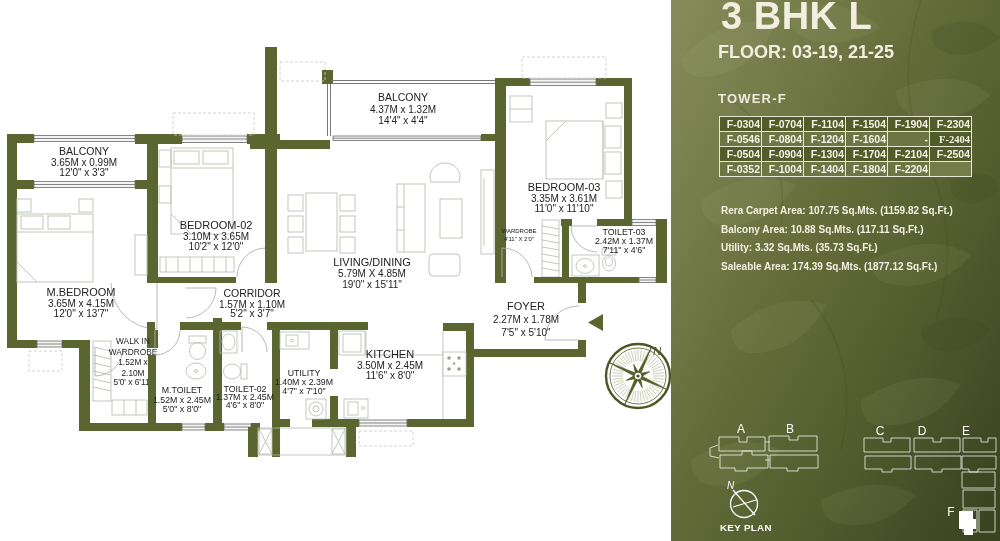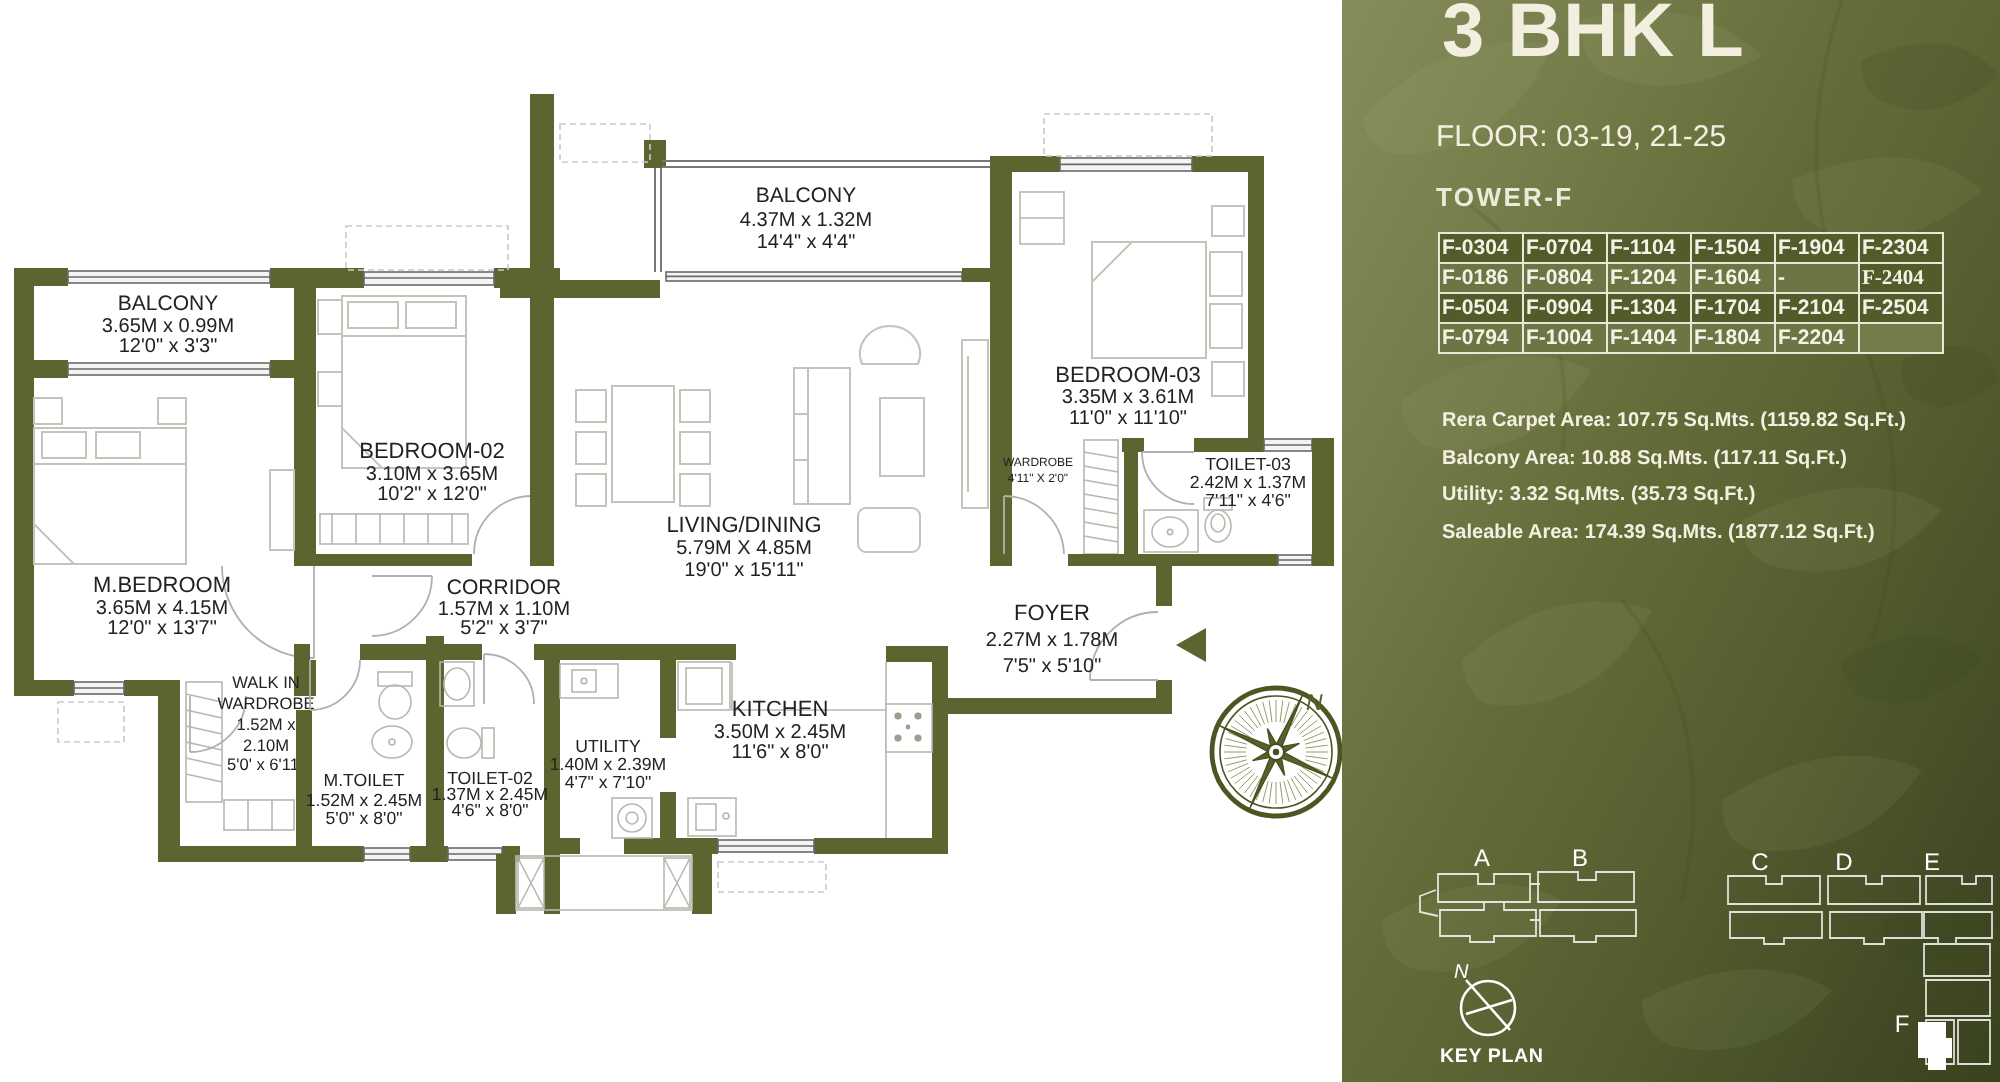--- a/index.html
+++ b/index.html
@@ -587,52 +587,52 @@
     <g fill="#39431f" opacity="0.16">
       <path d="M260,30 q45,-20 69,8 q-32,26 -60,12 q-10,-6 -9,-20z"></path>
       <path d="M280,180 q40,-18 49,10 q-28,22 -45,8 q-6,-6 -4,-18z"></path>
       <path d="M250,330 q45,-25 70,0 q-30,30 -60,18 q-10,-5 -10,-18z"></path>
       <path d="M270,460 q40,-22 59,2 q-26,28 -52,16 q-8,-6 -7,-18z"></path>
     </g>
   </svg>
 
   <div style="position:absolute;left:50px;top:-5px;font-size:38px;font-weight:bold;color:#f2efe0;letter-spacing:0.5px;">3 BHK L</div>
 
-  <div style="position:absolute;left:47px;top:60px;font-size:15px;font-weight:normal;color:#f2efe0;">FLOOR: 03-19, 21-25</div>
+  <div style="position:absolute;left:47px;top:42px;font-size:18px;font-weight:bold;color:#f2efe0;">FLOOR: 03-19, 21-25</div>
 
   <div style="position:absolute;left:47px;top:91px;font-size:13px;font-weight:bold;color:#eceadb;letter-spacing:1.2px;">TOWER-F</div>
 
   <table style="position:absolute;left:48px;top:116px;border-collapse:collapse;" cellspacing="0">
-    <tbody style="font-size:10.5px;font-weight:bold;color:#f4f2e6;text-align:left;">
+    <tbody style="font-size:10.5px;font-weight:bold;color:#f4f2e6;text-align:right;">
     <tr>
       <td style="width:39px;height:11.8px;border:1.2px solid #e9e7d6;background:#525b2a;">F-0304</td>
       <td style="width:39px;border:1.2px solid #e9e7d6;background:#525b2a;">F-0704</td>
       <td style="width:39px;border:1.2px solid #e9e7d6;background:#525b2a;">F-1104</td>
       <td style="width:39px;border:1.2px solid #e9e7d6;background:#525b2a;">F-1504</td>
       <td style="width:39px;border:1.2px solid #e9e7d6;background:#525b2a;">F-1904</td>
       <td style="width:39px;border:1.2px solid #e9e7d6;background:#525b2a;">F-2304</td>
     </tr>
     <tr>
-      <td style="height:11.8px;border:1.2px solid #e9e7d6;background:#6d7544;">F-0186</td>
+      <td style="height:11.8px;border:1.2px solid #e9e7d6;background:#6d7544;">F-0546</td>
       <td style="border:1.2px solid #e9e7d6;background:#6d7544;">F-0804</td>
       <td style="border:1.2px solid #e9e7d6;background:#6d7544;">F-1204</td>
       <td style="border:1.2px solid #e9e7d6;background:#6d7544;">F-1604</td>
       <td style="border:1.2px solid #e9e7d6;background:#6d7544;">-</td>
       <td style="border:1.2px solid #e9e7d6;background:#525b2a;font-family:Liberation Serif, serif;">F-2404</td>
     </tr>
     <tr>
       <td style="height:11.8px;border:1.2px solid #e9e7d6;background:#525b2a;">F-0504</td>
       <td style="border:1.2px solid #e9e7d6;background:#525b2a;">F-0904</td>
       <td style="border:1.2px solid #e9e7d6;background:#525b2a;">F-1304</td>
       <td style="border:1.2px solid #e9e7d6;background:#525b2a;">F-1704</td>
       <td style="border:1.2px solid #e9e7d6;background:#525b2a;">F-2104</td>
       <td style="border:1.2px solid #e9e7d6;background:#525b2a;">F-2504</td>
     </tr>
     <tr>
-      <td style="height:11.8px;border:1.2px solid #e9e7d6;background:#6d7544;">F-0794</td>
+      <td style="height:11.8px;border:1.2px solid #e9e7d6;background:#6d7544;">F-0352</td>
       <td style="border:1.2px solid #e9e7d6;background:#6d7544;">F-1004</td>
       <td style="border:1.2px solid #e9e7d6;background:#6d7544;">F-1404</td>
       <td style="border:1.2px solid #e9e7d6;background:#6d7544;">F-1804</td>
       <td style="border:1.2px solid #e9e7d6;background:#6d7544;">F-2204</td>
       <td style="border:1.2px solid #e9e7d6;background:#747c49;"></td>
     </tr>
     </tbody>
   </table>
 
   <div style="position:absolute;left:50px;top:202px;font-size:10px;font-weight:bold;color:#f3f0e2;line-height:18.5px;white-space:nowrap;">

